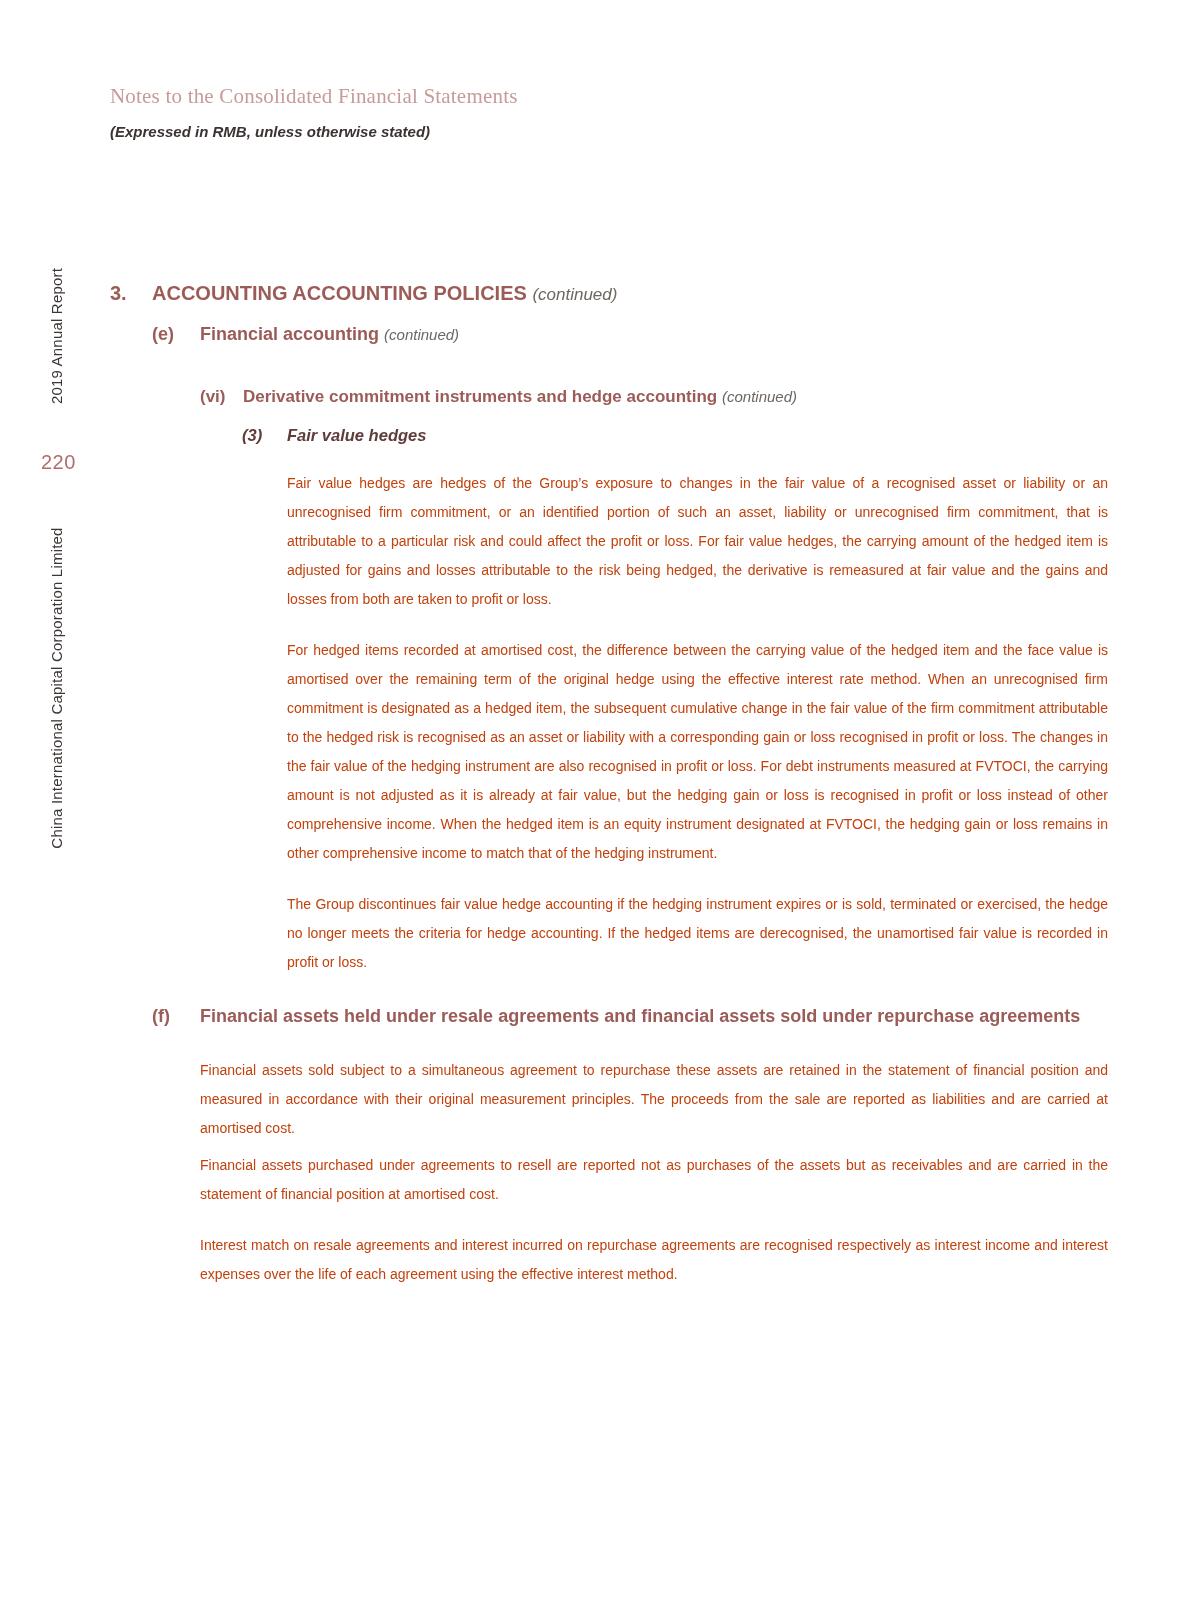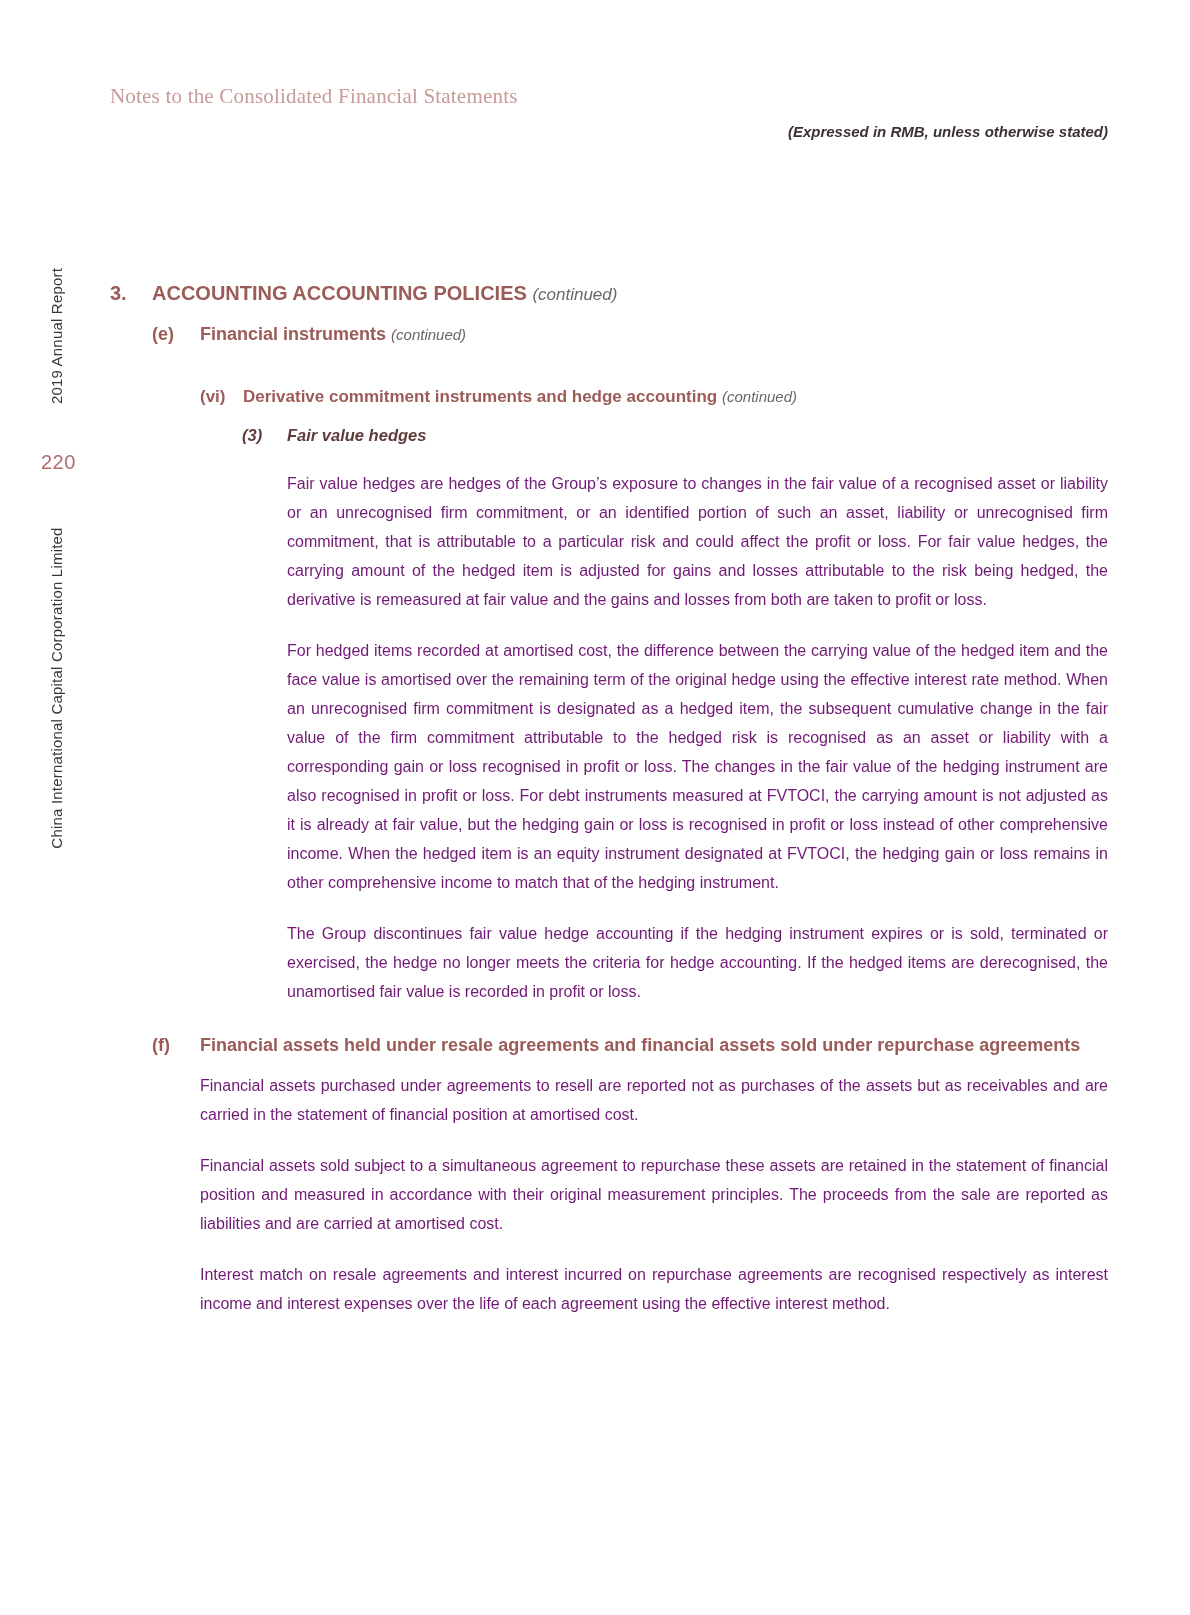--- a/index.html
+++ b/index.html
@@ -53,21 +53,20 @@
     color: #c79b98;
     letter-spacing: 0.2px;
   }
   .doc-subtitle {
     margin: 6px 0 0 0;
     font-size: 15px;
     line-height: 20px;
     font-style: italic;
     font-weight: 700;
     color: #3a3331;
-    text-align: right;
   }
 
   .hrow { display: flex; align-items: baseline; }
   .cont-note { font-style: italic; font-weight: 400; color: #6d6661; }
 
   
   .sec3 { margin-top: 138px; font-size: 20px; line-height: 26px; font-weight: 700; color: #9b5c58; }
   .sec3 .lbl { width: 42px; flex: none; }
   .sec3 .cont-note { font-size: 17px; }
 
@@ -82,23 +81,23 @@
   .secVI .cont-note { font-size: 15px; }
 
   
   .sec3b { margin-left: 132px; margin-top: 16px; font-size: 16.5px; line-height: 22px; font-weight: 700; font-style: italic; color: #5e3c39; }
   .sec3b .lbl { width: 45px; flex: none; }
 
   
   .body-vi { margin-left: 177px; }
   .body-f  { margin-left: 90px; }
   .para {
-    font-size: 16px;
+    font-size: 14px;
     line-height: 29px;
-    color: #701a75;
+    color: #c2410c;
     text-align: justify;
     margin: 22px 0 0 0;
   }
   .para-first-vi { margin-top: 23px; }
   .para-first-f  { margin-top: 8px; }
 
   
   .secF {
     margin-left: 42px;
     margin-top: 22px;
@@ -130,21 +129,21 @@
       <span class="lbl">3.</span>
       <span>
         <span>ACCOUNTING ACCOUNTING POLICIES</span>
         <span class="cont-note">(continued)</span>
       </span>
     </div>
 
     <div class="hrow secE">
       <span class="lbl">(e)</span>
       <span>
-        <span>Financial instruments</span>
+        <span>Financial accounting</span>
         <span class="cont-note">(continued)</span>
       </span>
     </div>
 
     <div class="hrow secVI">
       <span class="lbl">(vi)</span>
       <span>
         <span>Derivative commitment instruments and hedge accounting</span>
         <span class="cont-note">(continued)</span>
       </span>
@@ -160,19 +159,19 @@
       <p class="para">For hedged items recorded at amortised cost, the difference between the carrying value of the hedged item and the face value is amortised over the remaining term of the original hedge using the effective interest rate method. When an unrecognised firm commitment is designated as a hedged item, the subsequent cumulative change in the fair value of the firm commitment attributable to the hedged risk is recognised as an asset or liability with a corresponding gain or loss recognised in profit or loss. The changes in the fair value of the hedging instrument are also recognised in profit or loss. For debt instruments measured at FVTOCI, the carrying amount is not adjusted as it is already at fair value, but the hedging gain or loss is recognised in profit or loss instead of other comprehensive income. When the hedged item is an equity instrument designated at FVTOCI, the hedging gain or loss remains in other comprehensive income to match that of the hedging instrument.</p>
       <p class="para">The Group discontinues fair value hedge accounting if the hedging instrument expires or is sold, terminated or exercised, the hedge no longer meets the criteria for hedge accounting. If the hedged items are derecognised, the unamortised fair value is recorded in profit or loss.</p>
     </div>
 
     <div class="hrow secF">
       <span class="lbl">(f)</span>
       <span class="ttl">Financial assets held under resale agreements and financial assets sold under repurchase agreements</span>
     </div>
 
     <div class="body-f">
+      <p class="para">Financial assets sold subject to a simultaneous agreement to repurchase these assets are retained in the statement of financial position and measured in accordance with their original measurement principles. The proceeds from the sale are reported as liabilities and are carried at amortised cost.</p>
       <p class="para para-first-f">Financial assets purchased under agreements to resell are reported not as purchases of the assets but as receivables and are carried in the statement of financial position at amortised cost.</p>
-      <p class="para">Financial assets sold subject to a simultaneous agreement to repurchase these assets are retained in the statement of financial position and measured in accordance with their original measurement principles. The proceeds from the sale are reported as liabilities and are carried at amortised cost.</p>
       <p class="para">Interest match on resale agreements and interest incurred on repurchase agreements are recognised respectively as interest income and interest expenses over the life of each agreement using the effective interest method.</p>
     </div>
 
   </div>
 </div>
 
 </body></html>

